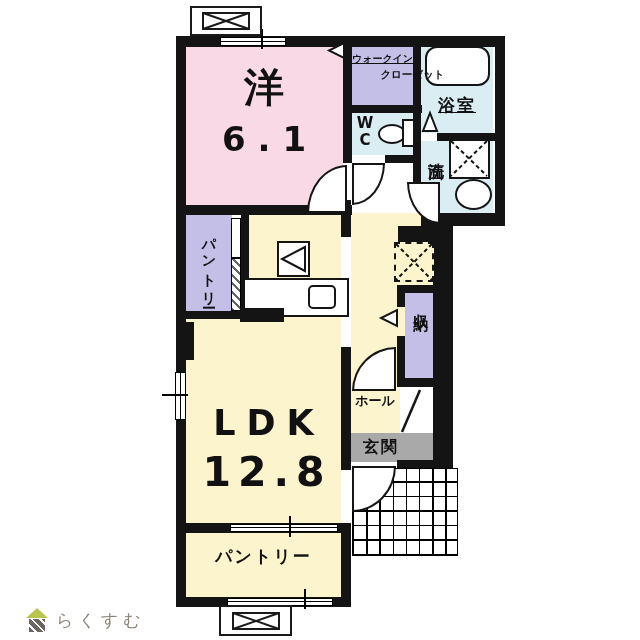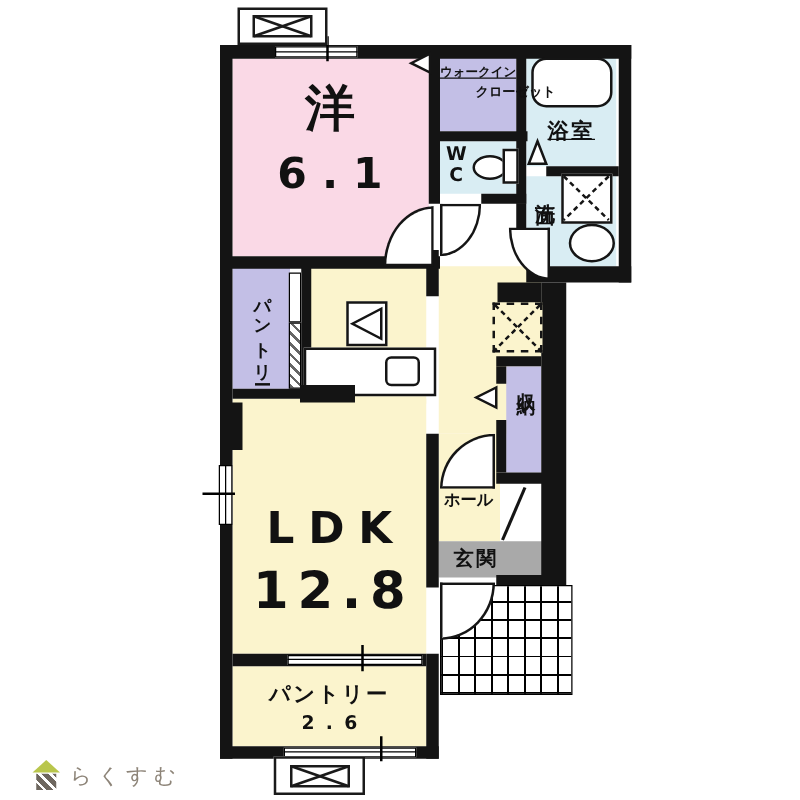--- a/index.html
+++ b/index.html
@@ -191,21 +191,20 @@
   <div class="label b" style="left:186px;top:402px;width:155px;font-size:35px;letter-spacing:11px;text-indent:11px;">LDK</div>
   <div class="label b" style="left:186px;top:447px;width:155px;font-size:41px;letter-spacing:7px;text-indent:7px;">12.8</div>
 
   <div class="label b vtext" style="left:411px;top:302px;font-size:15px;letter-spacing:3px;">収納</div>
 
   <div class="label b" style="left:349px;top:393px;width:52px;font-size:13px;">ホール</div>
 
   <div class="label b" style="left:345px;top:437px;width:72px;font-size:16px;letter-spacing:2px;">玄関</div>
 
   <div class="label b" style="left:186px;top:546px;width:155px;font-size:17px;letter-spacing:2px;">パントリー</div>
-  <div class="label b" style="left:186px;top:569px;width:155px;font-size:15px;letter-spacing:9px;text-indent:9px;">2.6</div>
 
   <div class="logo" style="left:26px;top:608px;">
     <div>
       <div class="roof"></div>
       <div class="housebody" style="margin:1px auto 0;"></div>
     </div>
     <div class="logo-text">らくすむ</div>
   </div>
 
 </div>

